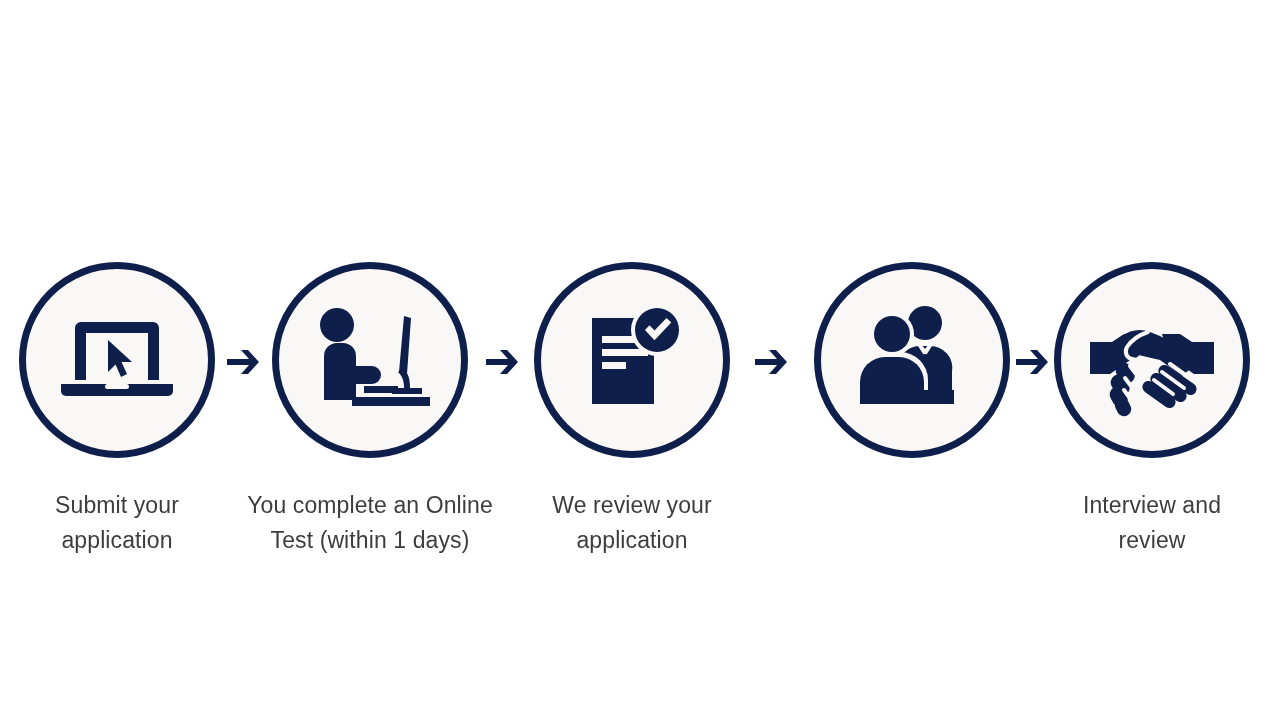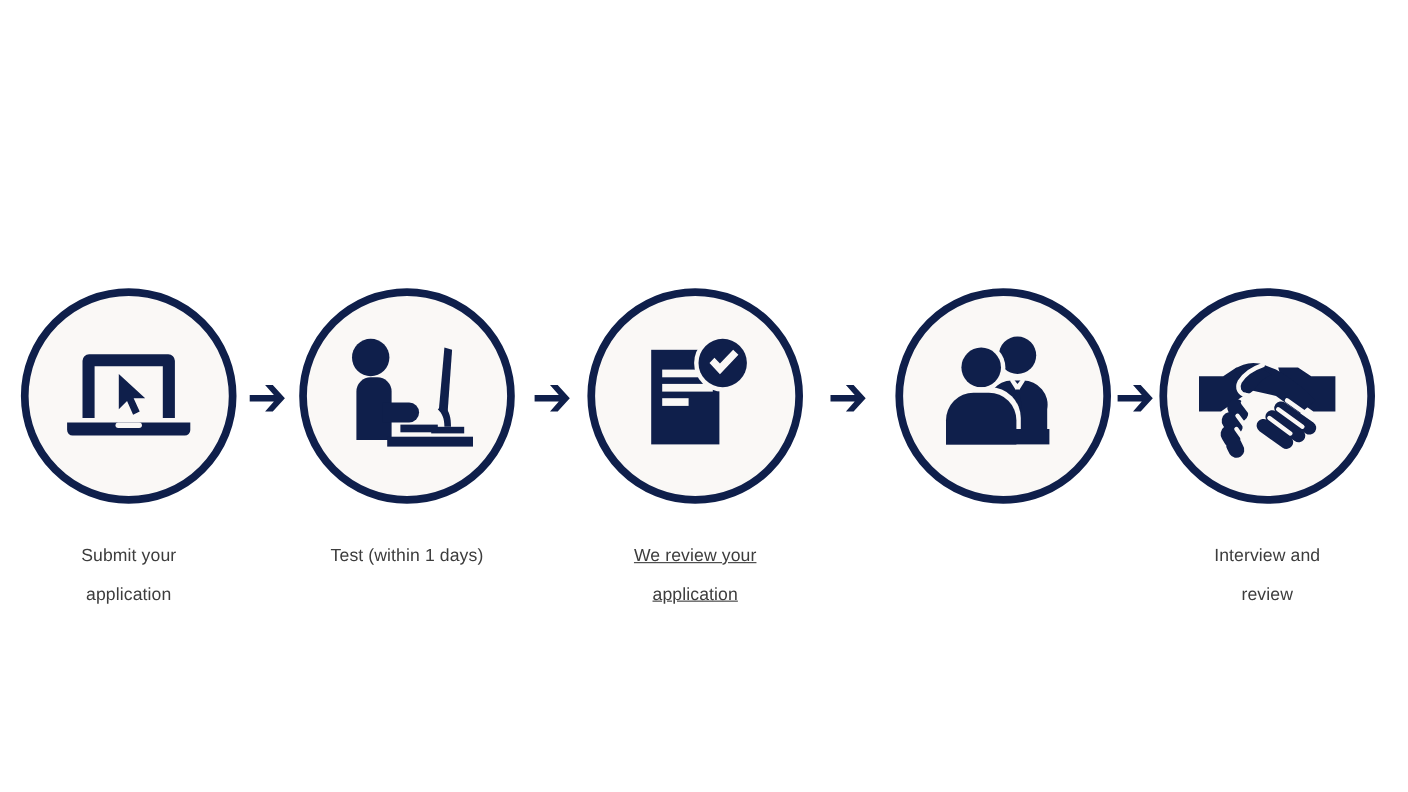--- a/index.html
+++ b/index.html
@@ -75,21 +75,21 @@
     left: 0;
     top: 488px;
     width: 1280px;
     height: 90px;
   }
   .step-label {
     position: absolute;
     top: 0;
     text-align: center;
     color: #3d3d3d;
-    font-size: 16px;
+    font-size: 23px;
     line-height: 35px;
     font-weight: 300;
     letter-spacing: 0.1px;
     white-space: nowrap;
   }
   .step-label .line {
     display: block;
   }
 
   
@@ -99,21 +99,21 @@
   .step-4  { left: 814px; }
   .step-5  { left: 1054px; }
 
   .arrow-1 { left: 225px; }
   .arrow-2 { left: 484px; }
   .arrow-3 { left: 753px; }
   .arrow-4 { left: 1014px; }
 
   .label-1 { left: 0px;    width: 234px; }
   .label-2 { left: 224px;  width: 292px; }
-  .label-3 { left: 512px;  width: 240px; text-decoration: underline; }
+  .label-3 { left: 512px;  width: 240px; }
   .label-4 { left: 750px;  width: 328px; }
   .label-5 { left: 1054px; width: 196px; }
 </style>
 </head>
 <body>
 
 <div id="process-flow">
 
   <div class="steps-row">
 
@@ -251,20 +251,21 @@
       <path fill="#0F1F4B" d="M2 15 h22 l-8 -9 h7 l11 12 -11 12 h-7 l8 -9 H2 Z"></path>
     </svg>
   </div>
 
   <div class="labels-row">
     <div class="step-label label-1">
       <span class="line">Submit your</span>
       <span class="line">application</span>
     </div>
     <div class="step-label label-2">
+      <span class="line">You complete an Online</span>
       <span class="line">Test (within 1 days)</span>
     </div>
     <div class="step-label label-3">
       <span class="line">We review your</span>
       <span class="line">application</span>
     </div>
     <div class="step-label label-5">
       <span class="line">Interview and</span>
       <span class="line">review</span>
     </div>

